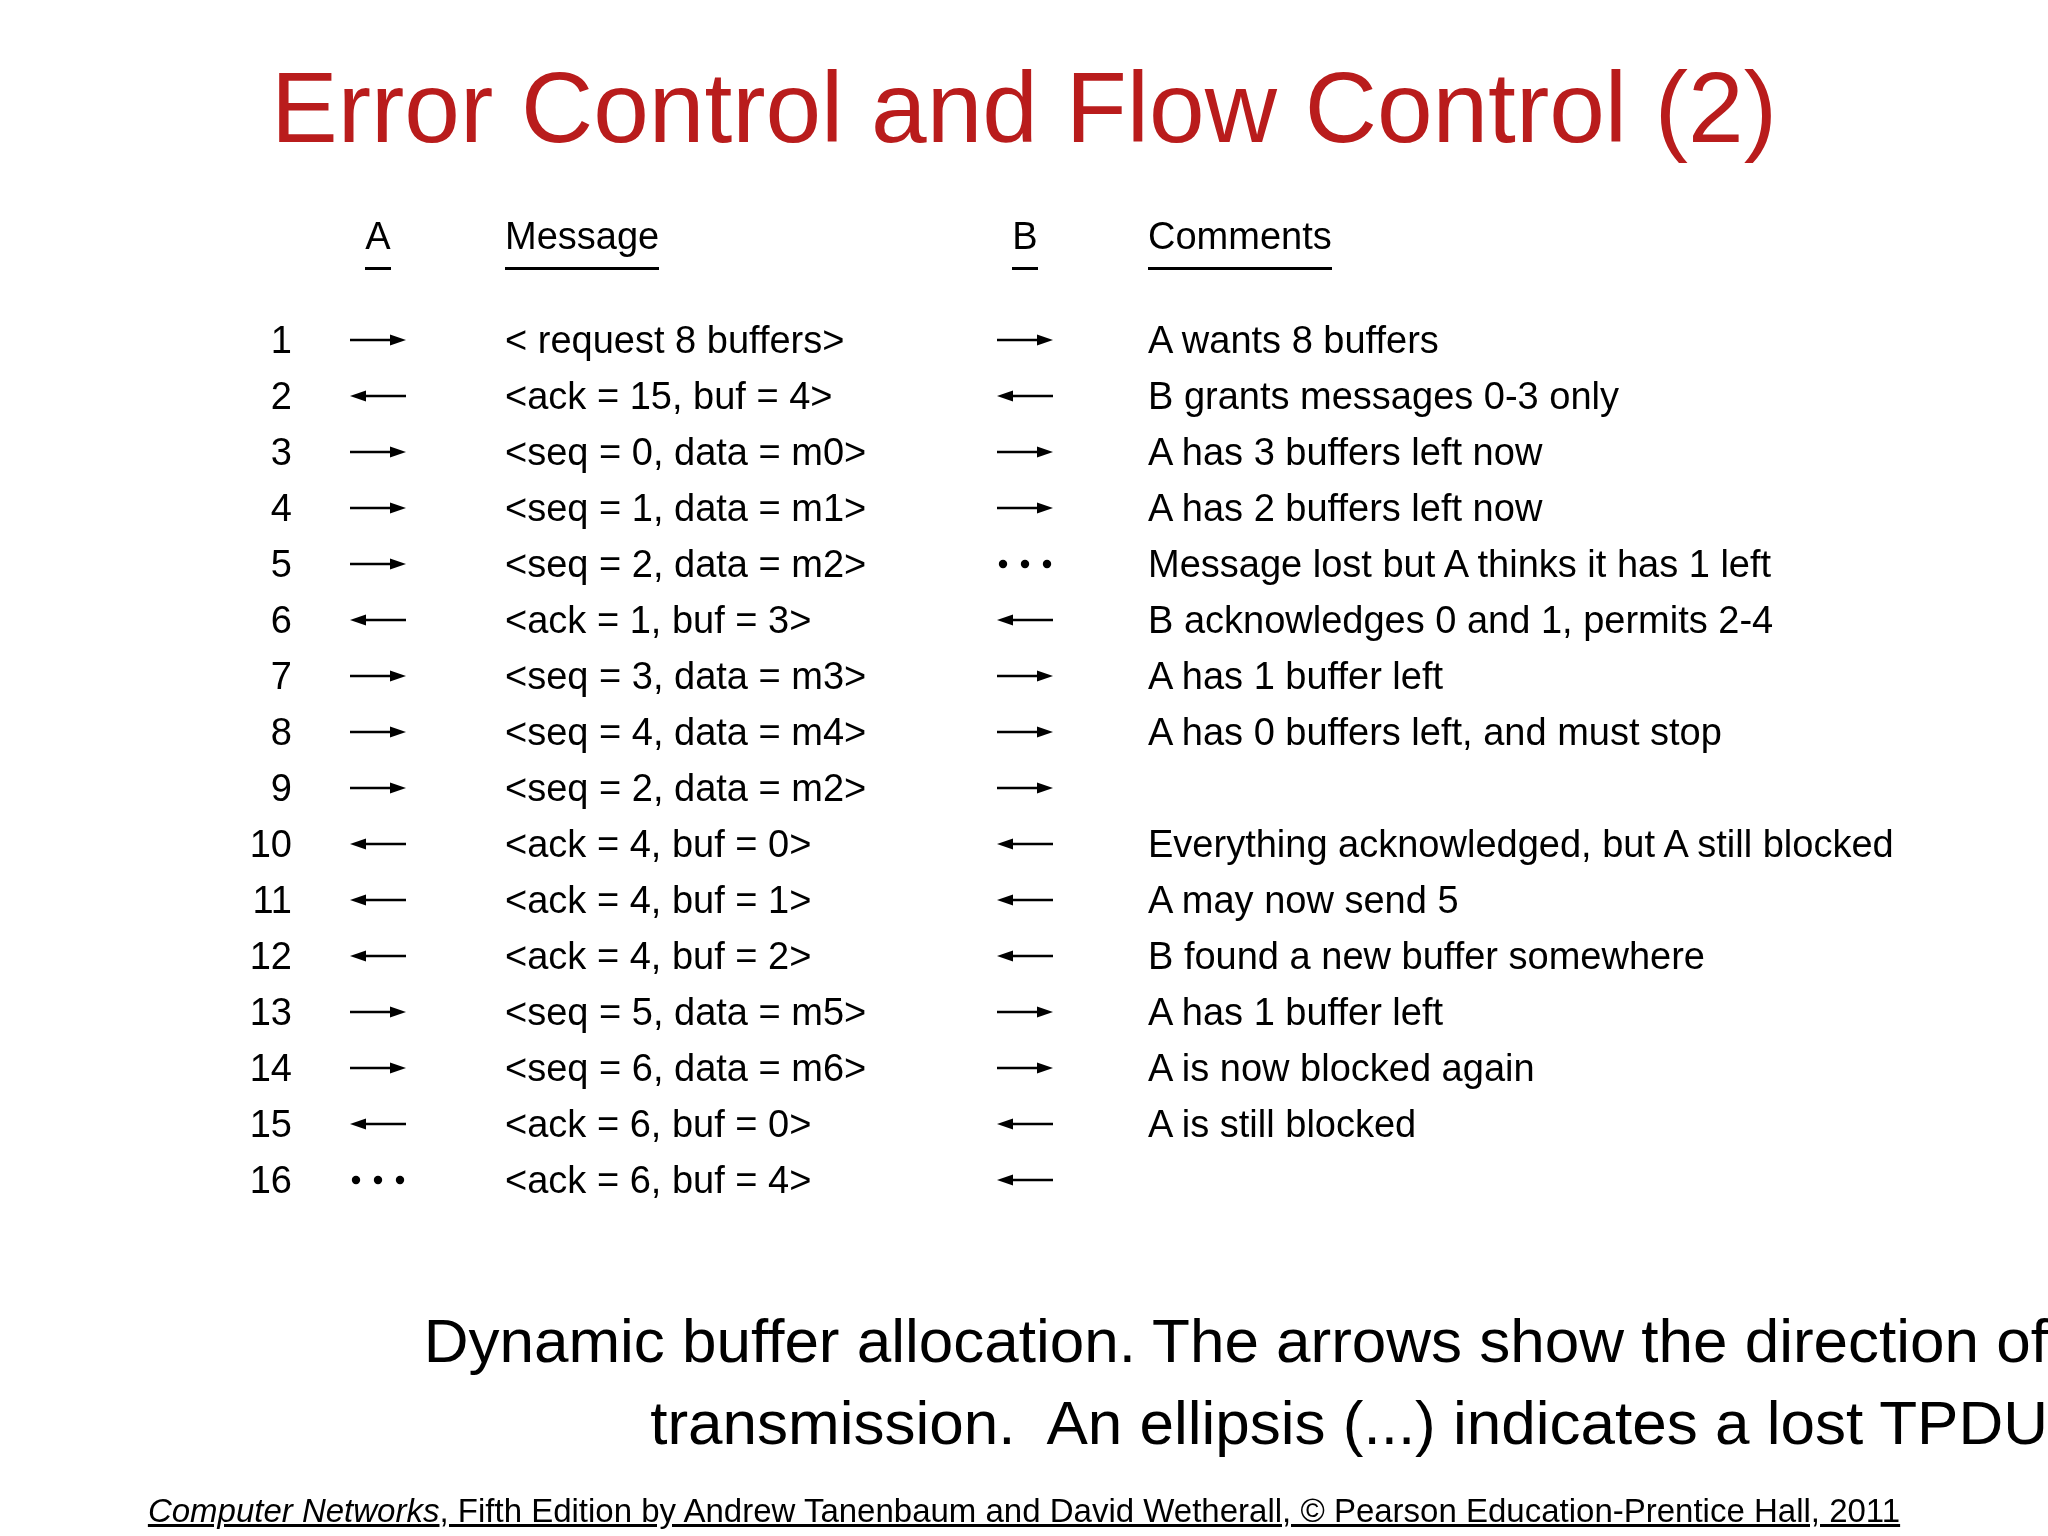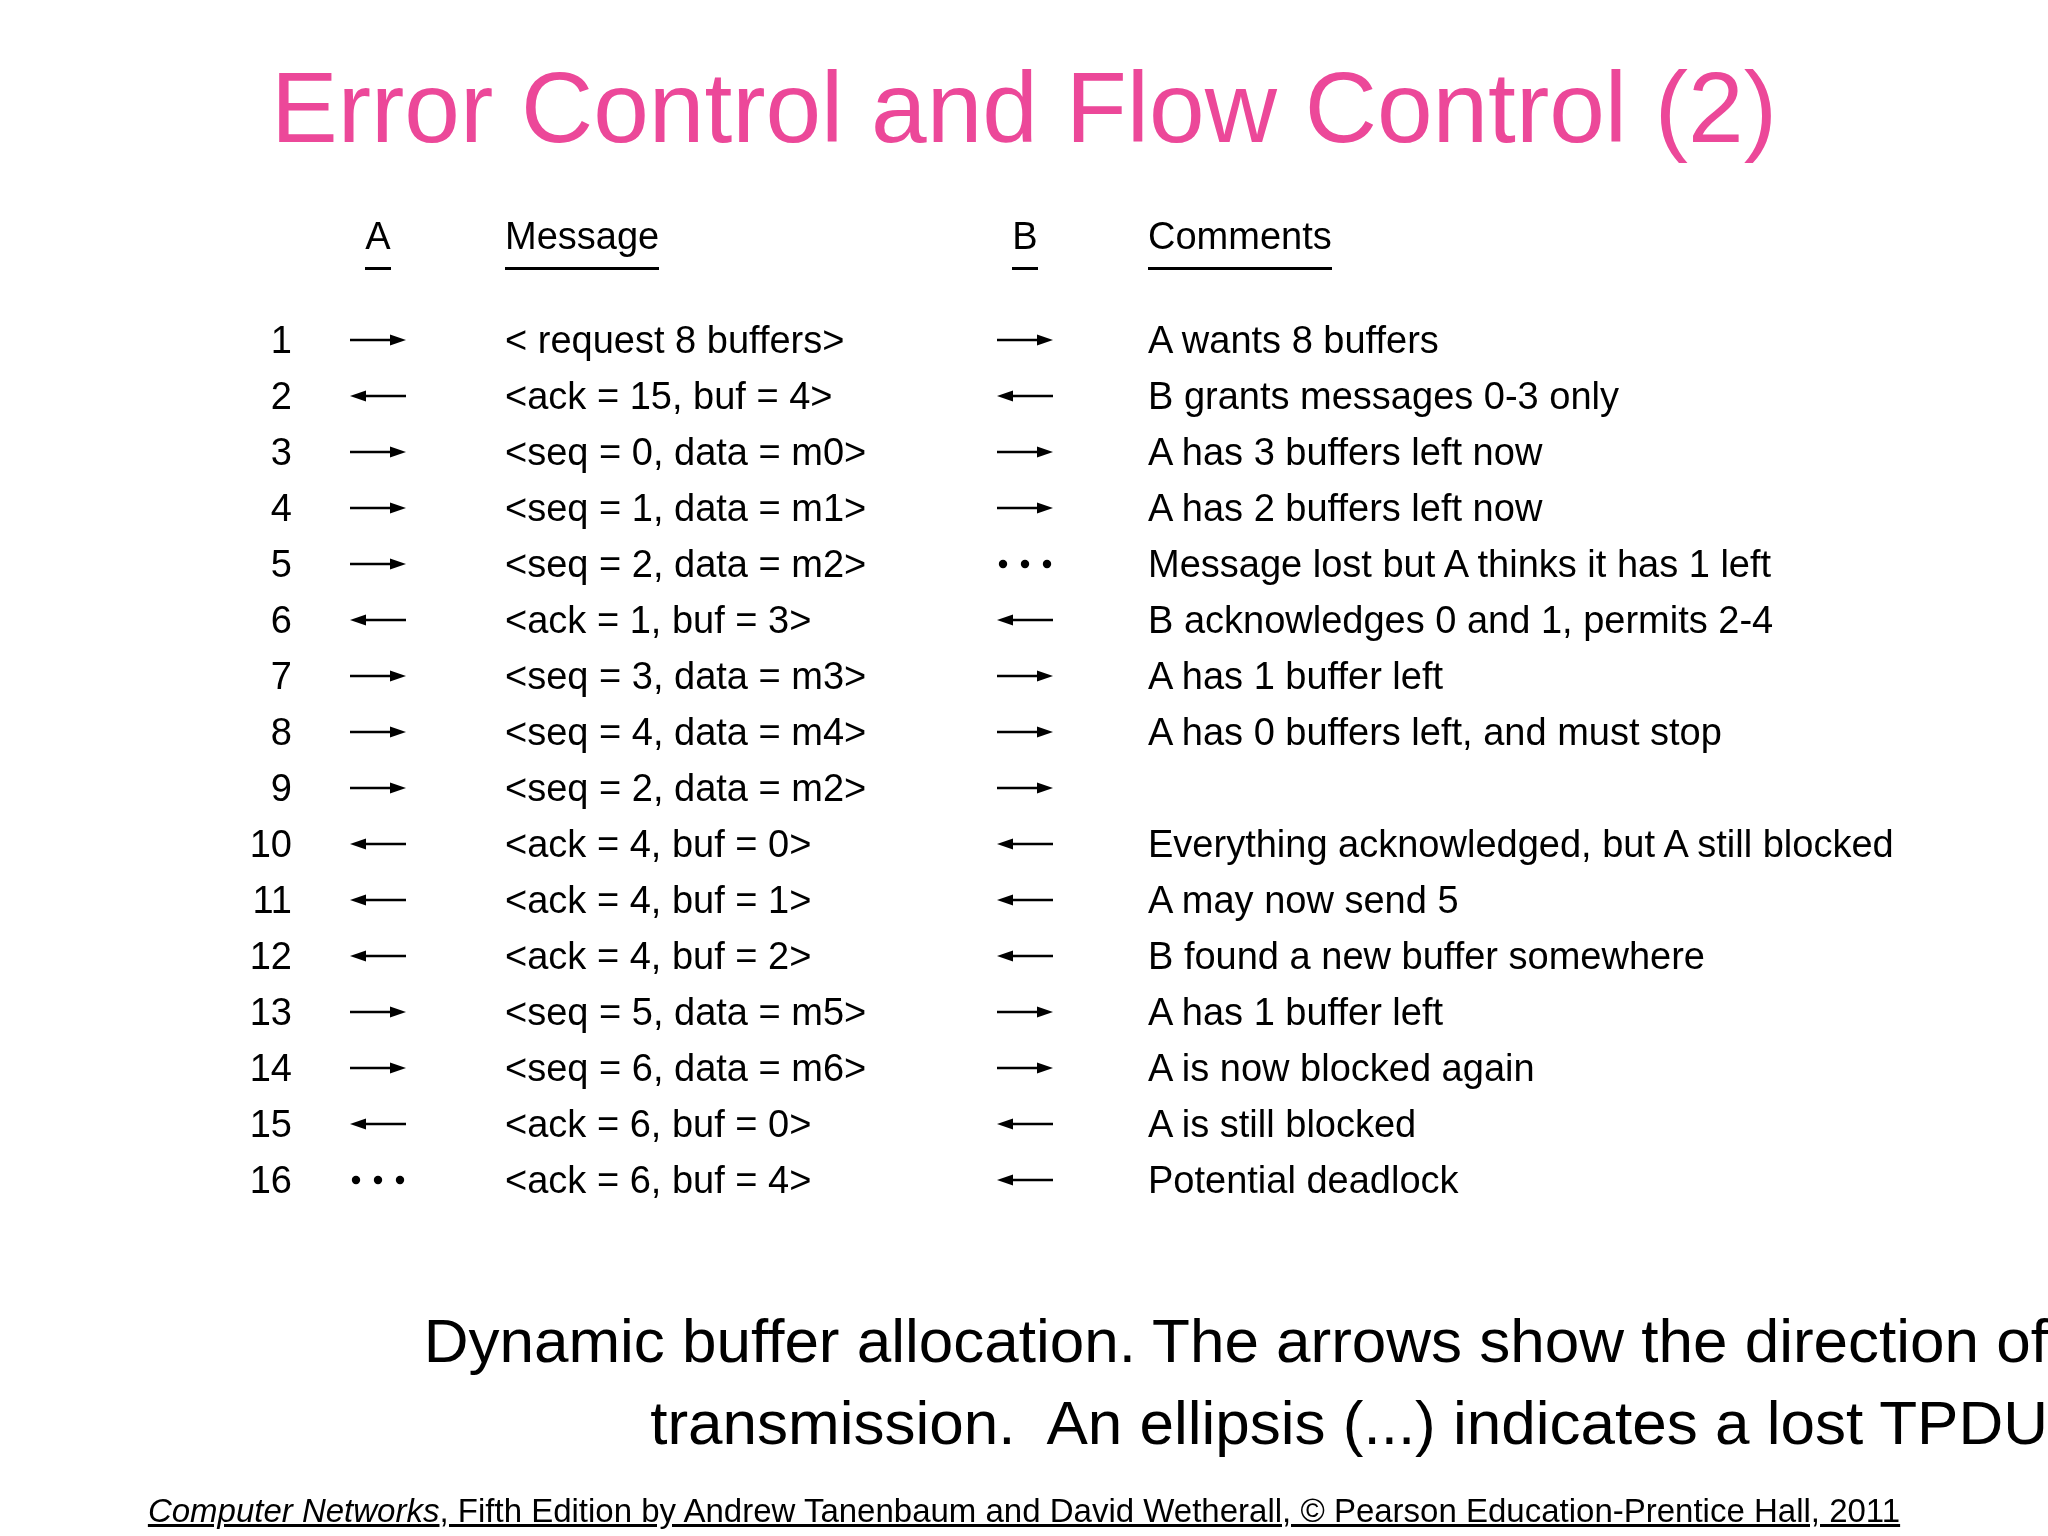--- a/index.html
+++ b/index.html
@@ -4,21 +4,21 @@
 <style>
   html,body{margin:0;padding:0;}
   body{
     width:2048px;height:1536px;position:relative;overflow:hidden;
     background:#ffffff;color:#000000;
     font-family:"Liberation Sans", sans-serif;
   }
   .title{
     position:absolute;top:50px;left:0;width:100%;
     text-align:center;font-size:100px;font-weight:400;margin:0;
-    color:#ec4899;letter-spacing:0;
+    color:#b91c1c;letter-spacing:0;
   }
   .figure{position:absolute;left:232px;top:215px;right:0;}
   .hrow,.trow{
     display:grid;
     grid-template-columns:60px 213px 460px 120px minmax(0,1fr);
     align-items:center;
   }
   .hrow{font-size:38px;}
   .hd{display:inline-block;border-bottom:3px solid #000;padding-bottom:9px;}
   .c-num{text-align:right;}
@@ -390,20 +390,19 @@
         </div>
         <div class="c-msg">&lt;ack = 6, buf = 4&gt;</div>
         <div>
           <span class="bbox">
             <svg class="arrow" viewBox="0 0 56 16">
               <line x1="13" y1="8" x2="56" y2="8" stroke="#000" stroke-width="2.5"></line>
               <polygon points="16,2.5 0,8 16,13.5"></polygon>
             </svg>
           </span>
         </div>
-        <div class="c-com">Potential deadlock</div>
       </div>
     </div>
 </div>
 
 <div class="caption"><div>Dynamic buffer allocation. The arrows show the direction of</div><div>transmission.  An ellipsis (...) indicates a lost TPDU</div></div>
 
 <div class="footer"><span class="it">Computer Networks</span><span>, Fifth Edition by Andrew Tanenbaum and David Wetherall, © Pearson Education-Prentice Hall, 2011</span></div>
 
 </body></html>

